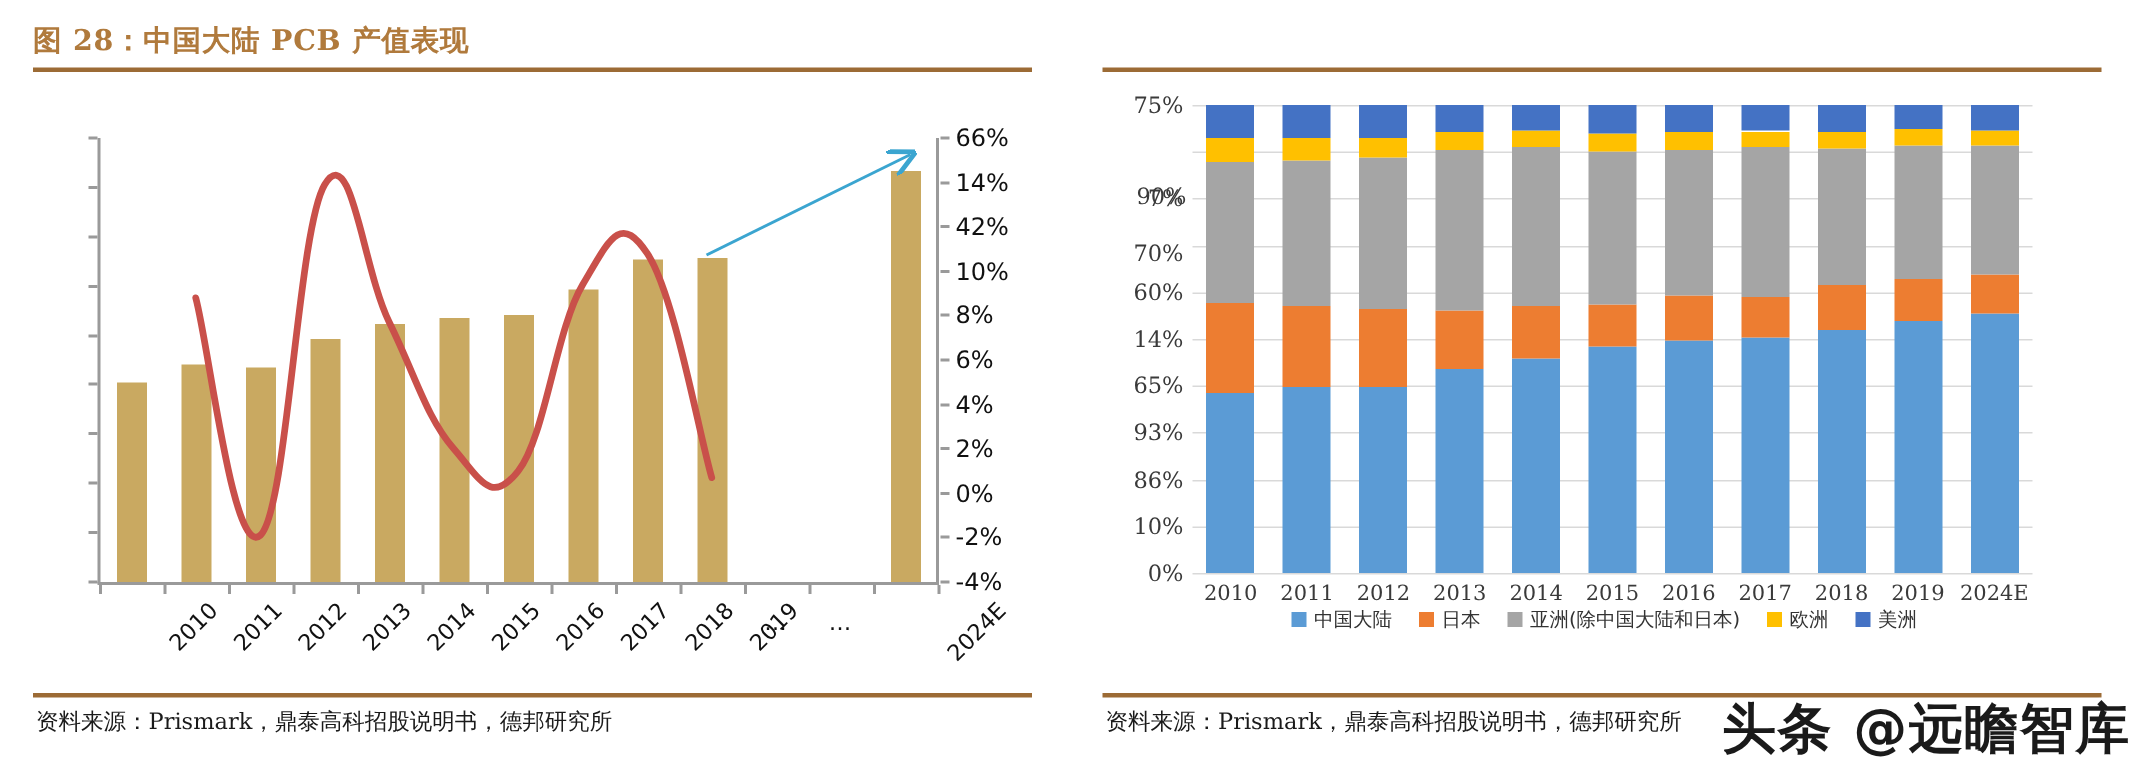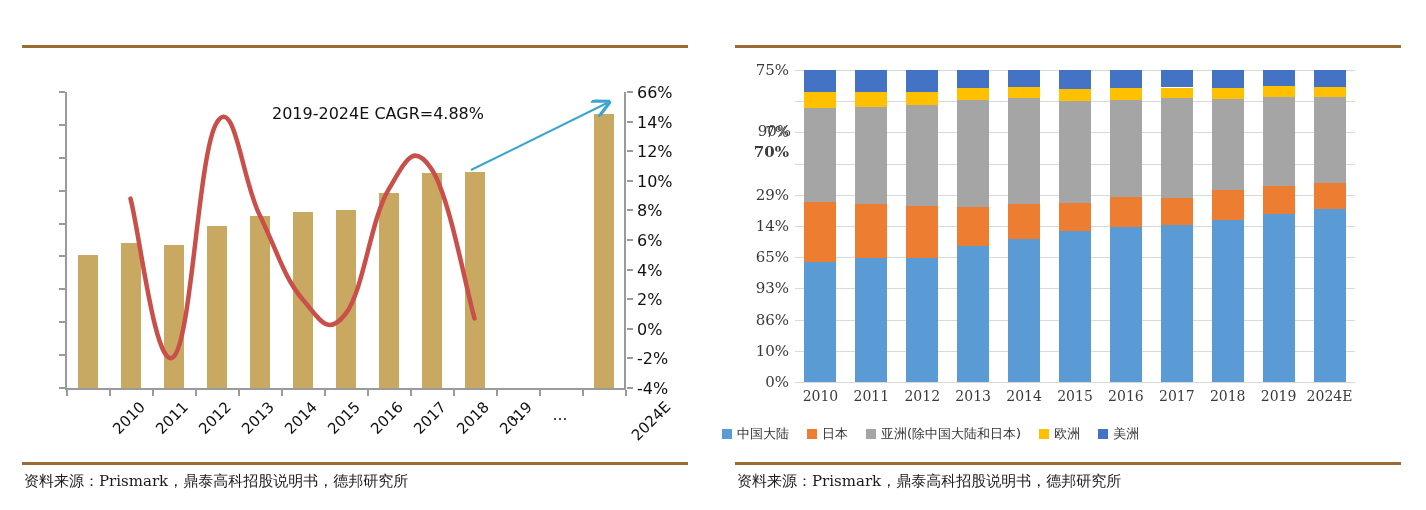--- a/index.html
+++ b/index.html
@@ -37,40 +37,40 @@
   .cagr{position:absolute;left:272px;top:104px;font-family:"DejaVu Sans","Liberation Sans",sans-serif;
     font-size:16px;color:#111;white-space:nowrap;}
   .grid-line{position:absolute;left:0;width:560px;height:1px;background:#d9d9d9;}
   .rc-ytick{position:absolute;font-family:"DejaVu Serif","Liberation Serif",serif;font-size:15px;color:#3a3a3a;
     text-align:right;transform:translateY(-50%);white-space:nowrap;}
   .rc-xlab{position:absolute;font-family:"DejaVu Serif","Liberation Serif",serif;font-size:14px;color:#3a3a3a;
     text-align:center;white-space:nowrap;top:388px;}
   .stack{position:absolute;bottom:0;width:32px;}
   .seg{position:absolute;left:0;width:32px;}
 
-  .rc-legend{position:absolute;left:713px;top:424px;width:713px;white-space:nowrap;}
+  .rc-legend{position:absolute;left:713px;top:404px;width:713px;text-align:center;white-space:nowrap;}
   .rc-legend .li{display:inline-block;margin:0 9px;vertical-align:middle;}
   .rc-legend .sw{display:inline-block;width:10px;height:10px;vertical-align:middle;margin-right:5px;}
   .rc-legend .lt{font-family:"DejaVu Sans","Liberation Sans",sans-serif;font-size:13px;color:#333;vertical-align:middle;}
 
   .watermark{position:absolute;left:1148px;top:462px;font-family:"DejaVu Sans","Liberation Sans",sans-serif;
     font-size:36px;font-weight:bold;color:#1a1a1a;letter-spacing:1px;white-space:nowrap;
     text-shadow:0 0 3px #fff,0 0 3px #fff,0 0 3px #fff,1px 1px 0 #fff,-1px -1px 0 #fff;}
 </style>
 </head>
 <body>
 
 <div class="page">
 
   <div class="panel panel-left">
 
+    <div class="fig-title">图 28：中国大陆 PCB 产值表现</div>
     <div class="title-rule"></div>
 
 
-    <div class="cagr">2019-2024E CAGR=4.88%</div>
 
     <div class="lc-axis-l"></div>
     <div class="lc-axis-r"></div>
     <div class="lc-axis-b"></div>
 
     <div id="lc-yticks-left">
         <div class="tickmark" style="left: 59px; top: 387px;"></div>
         <div class="tickmark" style="left: 59px; top: 354.111px;"></div>
         <div class="tickmark" style="left: 59px; top: 321.222px;"></div>
         <div class="tickmark" style="left: 59px; top: 288.333px;"></div>
@@ -91,21 +91,21 @@
         <div class="ytick-r" style="top: 299.2px; left: 637px;">2%</div>
         <div class="tickmark" style="left: 627px; top: 298.2px;"></div>
         <div class="ytick-r" style="top: 269.6px; left: 637px;">4%</div>
         <div class="tickmark" style="left: 627px; top: 268.6px;"></div>
         <div class="ytick-r" style="top: 240px; left: 637px;">6%</div>
         <div class="tickmark" style="left: 627px; top: 239px;"></div>
         <div class="ytick-r" style="top: 210.4px; left: 637px;">8%</div>
         <div class="tickmark" style="left: 627px; top: 209.4px;"></div>
         <div class="ytick-r" style="top: 180.8px; left: 637px;">10%</div>
         <div class="tickmark" style="left: 627px; top: 179.8px;"></div>
-        <div class="ytick-r" style="top: 151.2px; left: 637px;">12%</div>
+        <div class="ytick-r" style="top: 151.2px; left: 637px;">42%</div>
         <div class="tickmark" style="left: 627px; top: 150.2px;"></div>
         <div class="ytick-r" style="top: 121.6px; left: 637px;">14%</div>
         <div class="tickmark" style="left: 627px; top: 120.6px;"></div>
         <div class="ytick-r" style="top: 92px; left: 637px;">66%</div>
         <div class="tickmark" style="left: 627px; top: 91px;"></div>
       </div>
     <div id="lc-bars">
         <div class="bar" style="left: 77.5px; top: 255.129px; height: 132.871px; width: 20px; background: rgb(201, 169, 97); position: absolute;"></div>
         <div class="bar" style="left: 120.5px; top: 242.631px; height: 145.369px; width: 20px; background: rgb(201, 169, 97); position: absolute;"></div>
         <div class="bar" style="left: 163.5px; top: 245.262px; height: 142.738px; width: 20px; background: rgb(201, 169, 97); position: absolute;"></div>
@@ -183,22 +183,22 @@
       <div class="grid-line" style="left: 795px; top: 101.2px; position: absolute;"></div>
       <div class="grid-line" style="left: 795px; top: 70px; position: absolute;"></div>
     </div>
   <div id="rc-yticks">
       <div class="rc-ytick" style="top: 382px; left: 737px; width: 52px;">0%</div>
       <div class="rc-ytick" style="top: 350.8px; left: 737px; width: 52px;">10%</div>
       <div class="rc-ytick" style="top: 319.6px; left: 737px; width: 52px;">86%</div>
       <div class="rc-ytick" style="top: 288.4px; left: 737px; width: 52px;">93%</div>
       <div class="rc-ytick" style="top: 257.2px; left: 737px; width: 52px;">65%</div>
       <div class="rc-ytick" style="top: 226px; left: 737px; width: 52px;">14%</div>
-      <div class="rc-ytick" style="top: 194.8px; left: 737px; width: 52px;">29%</div>
-      <div class="rc-ytick" style="top: 152px; left: 737px; width: 52px; font-weight: bold;">70%</div>
+      <div class="rc-ytick" style="top: 194.8px; left: 737px; width: 52px;">60%</div>
+      <div class="rc-ytick" style="top: 169px; left: 737px; width: 52px;">70%</div>
       <div class="rc-ytick" style="top: 132.4px; left: 737px; width: 52px;">7%</div>
       <div class="rc-ytick" style="top: 101.2px; left: 739px; width: 52px; margin-top: 30px;">90%</div>
       <div class="rc-ytick" style="top: 70px; left: 737px; width: 52px;">75%</div>
     </div>
   <div id="rc-stacks">
       <div class="stack" style="left: 804.455px; top: 70px; height: 312px;">
         <div class="seg" style="background: rgb(91, 155, 213); bottom: 0px; height: 120.12px; position: absolute;"></div>
         <div class="seg" style="background: rgb(237, 125, 49); bottom: 120.12px; height: 59.592px; position: absolute;"></div>
         <div class="seg" style="background: rgb(165, 165, 165); bottom: 179.712px; height: 94.536px; position: absolute;"></div>
         <div class="seg" style="background: rgb(255, 192, 0); bottom: 274.248px; height: 15.288px; position: absolute;"></div>
@@ -283,13 +283,14 @@
       <div class="rc-xlab" style="left: 994.091px; width: 60px;">2014</div>
       <div class="rc-xlab" style="left: 1045px; width: 60px;">2015</div>
       <div class="rc-xlab" style="left: 1095.91px; width: 60px;">2016</div>
       <div class="rc-xlab" style="left: 1146.82px; width: 60px;">2017</div>
       <div class="rc-xlab" style="left: 1197.73px; width: 60px;">2018</div>
       <div class="rc-xlab" style="left: 1248.64px; width: 60px;">2019</div>
       <div class="rc-xlab" style="left: 1299.55px; width: 60px;">2024E</div>
     </div>
   <div class="rc-legend" id="rc-legend"><span class="li"><span class="sw" style="background: rgb(91, 155, 213);"></span><span class="lt">中国大陆</span></span><span class="li"><span class="sw" style="background: rgb(237, 125, 49);"></span><span class="lt">日本</span></span><span class="li"><span class="sw" style="background: rgb(165, 165, 165);"></span><span class="lt">亚洲(除中国大陆和日本)</span></span><span class="li"><span class="sw" style="background: rgb(255, 192, 0);"></span><span class="lt">欧洲</span></span><span class="li"><span class="sw" style="background: rgb(68, 114, 196);"></span><span class="lt">美洲</span></span></div>
 
+  <div class="watermark">头条 @远瞻智库</div>
 </div>
 
 </body></html>

